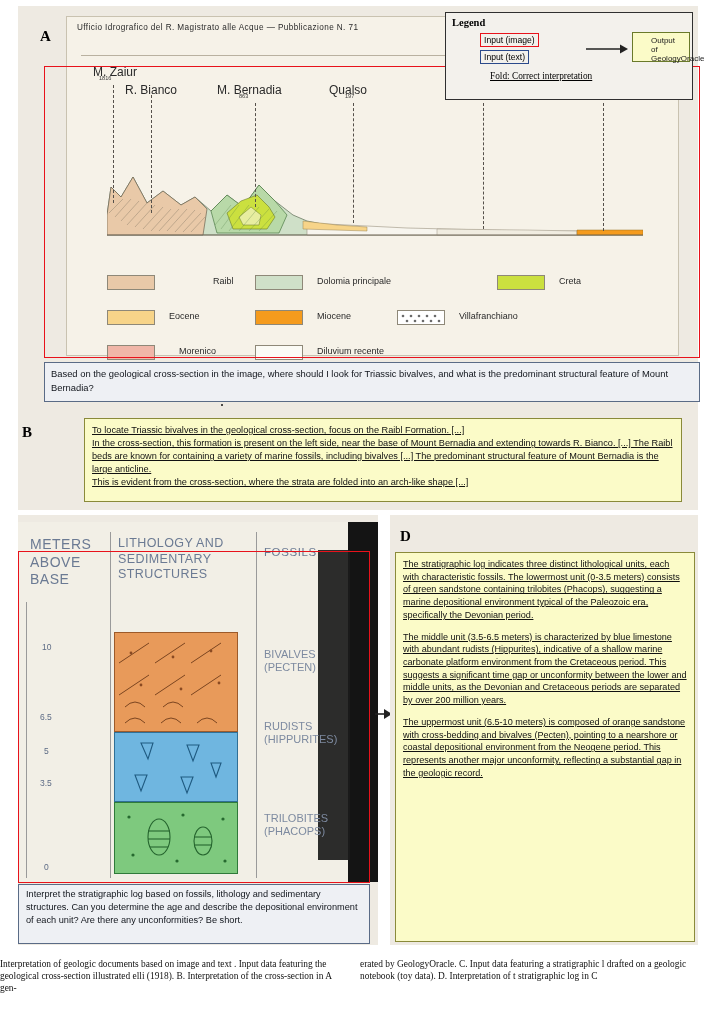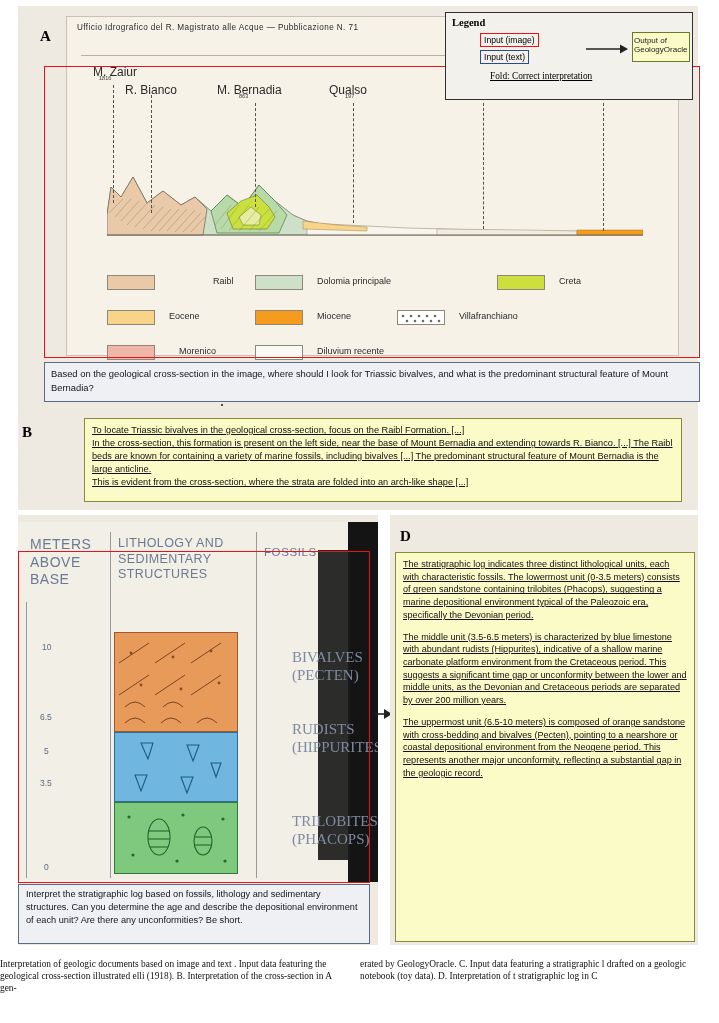--- a/index.html
+++ b/index.html
@@ -99,21 +99,21 @@
     width: 44px; height: 12px;
   }
   #legend-output {
     position: absolute;
     left: 186px; top: 19px;
     width: 58px; height: 30px;
     background: #fbfbc8;
     border: 1.1px solid #6a7a2a;
     font-size: 8px;
     line-height: 1.15;
-    padding: 3px 1px;
+    padding: 3px 18px;
     color: #1a1a1a;
     text-align: left;
   }
   #legend-fold {
     position: absolute;
     left: 44px; top: 58px;
     font-size: 9.3px;
     font-family: "Liberation Serif", serif;
   }
   #legend-fold u { }
@@ -233,21 +233,21 @@
     line-height: 1.4;
     padding: 3px 7px;
     color: #11151c;
   }
 
   
   .nb-col-line { position: absolute; background: #9a9a9a; width: 1px; }
   .nb-h { position: absolute; font-family: "Liberation Sans", sans-serif; color: #6b7a93; }
   .nb-unit { position: absolute; }
   .nb-tick { position: absolute; font-family: "Liberation Sans", sans-serif; font-size: 8.5px; color: #5d6b85; }
-  .nb-foss { position: absolute; font-family: Liberation Serif, serif; color: #7d8aa0; font-size: 15px; line-height: 1.2; margin-left: 28px; }
+  .nb-foss { position: absolute; font-family: Liberation Sans, sans-serif; color: #7d8aa0; font-size: 11px; line-height: 1.2; }
 
   
   #arrow-cd {
     position: absolute;
     left: 375px; top: 705px;
     width: 18px; height: 18px;
   }
 
   
   #panel-d {

